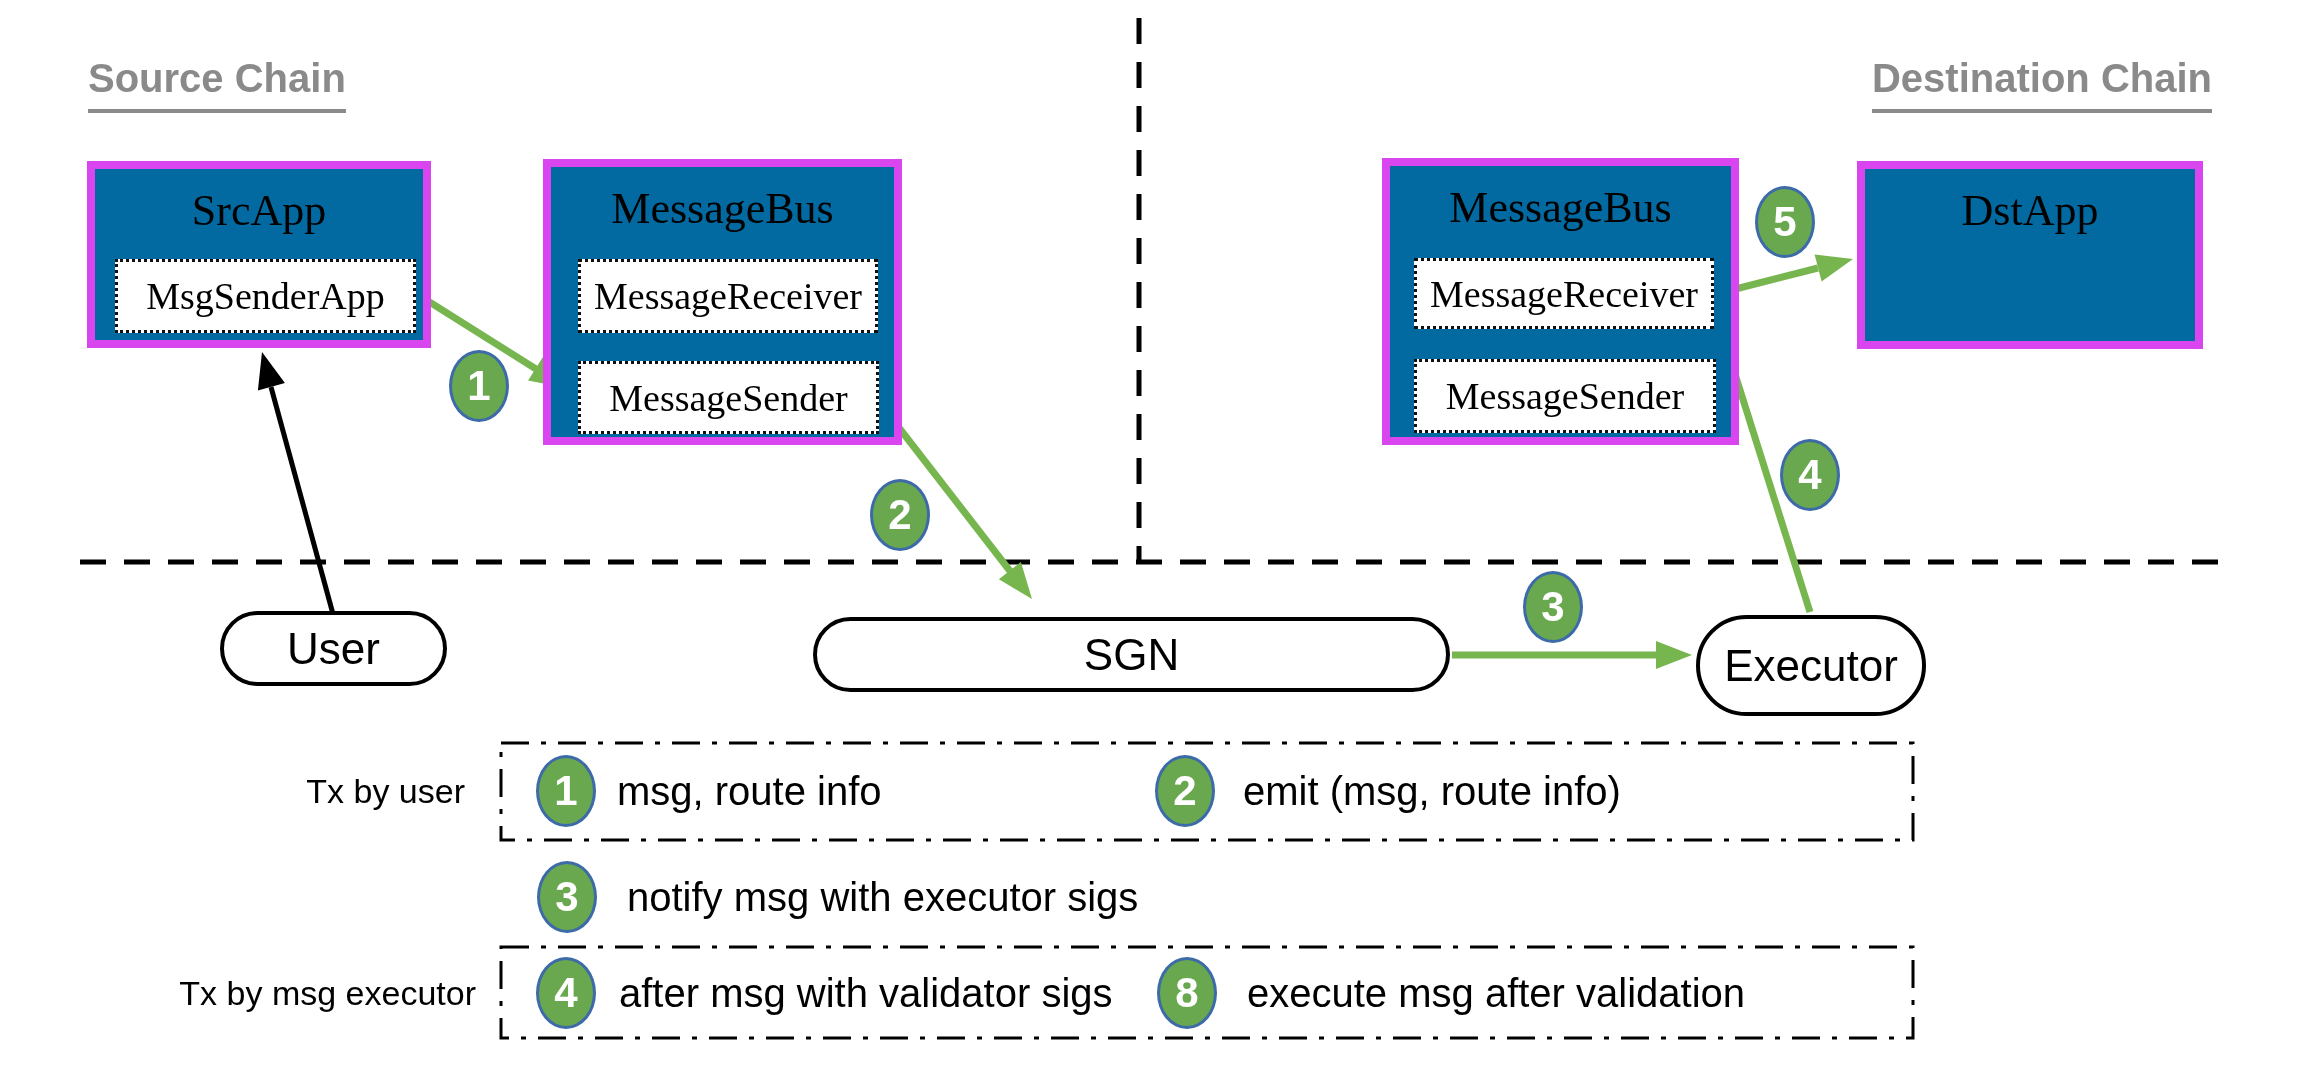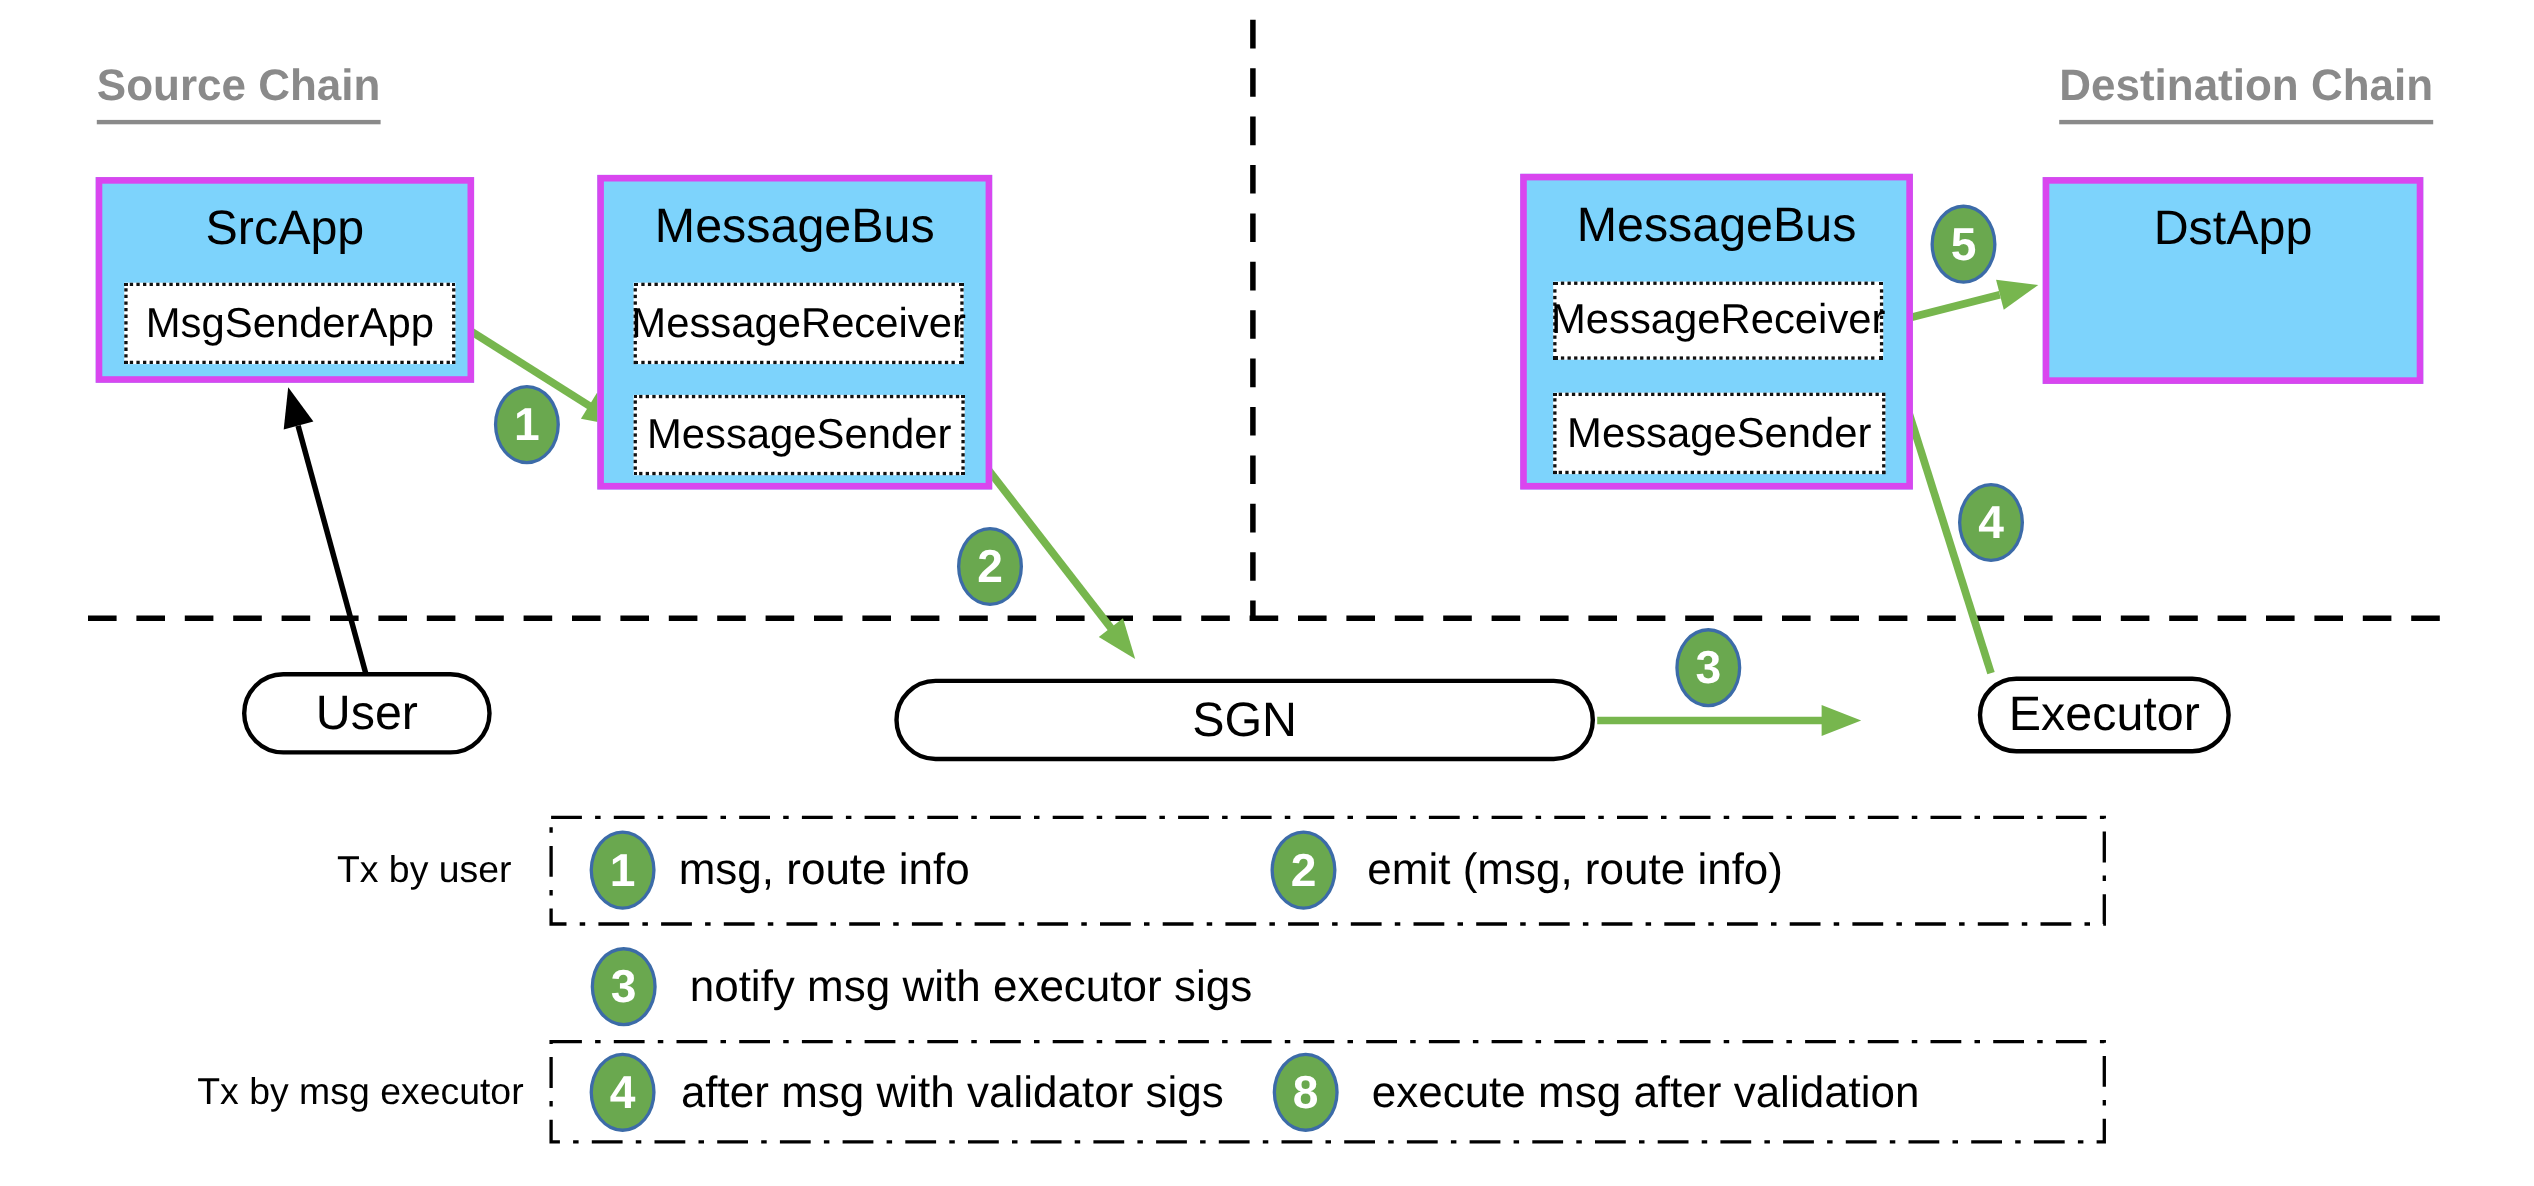--- a/index.html
+++ b/index.html
@@ -5,21 +5,21 @@
   :root{
     --badge-fill:#6aa84f; --badge-border:#3c6ba8; --arrow-green:#77b64e;
     --title-gray:#8a8a8a; --line-black:#000000;
   }
   html,body{margin:0;padding:0;background:#ffffff;}
   #canvas{position:relative;width:2304px;height:1078px;background:#ffffff;overflow:hidden;
           font-family:"Liberation Sans",sans-serif;color:#000;}
   #overlay{position:absolute;left:0;top:0;width:2304px;height:1078px;}
   .section-title{position:absolute;font-size:40px;font-weight:700;color:var(--title-gray);
           border-bottom:4px solid var(--title-gray);padding-bottom:8px;white-space:nowrap;}
-  .node-box{position:absolute;border:6px solid #d946ef;background:#7dd3fc;box-sizing:border-box;}
+  .node-box{position:absolute;border:8px solid #d946ef;background:#0369a1;box-sizing:border-box;font-family:Liberation Serif, serif;}
   .node-title{position:absolute;left:0;top:16px;width:100%;text-align:center;font-size:44px;}
   .module-box{position:absolute;border:3px dotted #111;box-sizing:border-box;background:#fff;
           display:flex;align-items:center;justify-content:center;font-size:38px;white-space:nowrap;}
   .pill{position:absolute;border:4px solid #000;border-radius:999px;background:#fff;box-sizing:border-box;
           display:flex;align-items:center;justify-content:center;font-size:44px;}
   .badge{position:absolute;width:60px;height:72px;border-radius:50%;background:var(--badge-fill);
           border:3px solid var(--badge-border);box-sizing:border-box;display:flex;align-items:center;
           justify-content:center;color:#fff;font-size:42px;font-weight:700;}
   .legend-text{position:absolute;height:52px;line-height:52px;font-size:40px;white-space:nowrap;}
   .legend-label{position:absolute;height:48px;line-height:48px;font-size:34px;text-align:right;white-space:nowrap;}
@@ -81,21 +81,21 @@
     <div class="module-box" style="left:24px;top:92px;width:300px;height:71px;">MessageReceiver</div>
     <div class="module-box" style="left:24px;top:193px;width:302px;height:74px;">MessageSender</div>
   </div>
 
   <div class="node-box" style="left:1857px;top:161px;width:346px;height:188px;">
     <div class="node-title">DstApp</div>
   </div>
 
   <div class="pill" style="left:220px;top:611px;width:227px;height:75px;">User</div>
   <div class="pill" style="left:813px;top:617px;width:637px;height:75px;">SGN</div>
-  <div class="pill" style="left:1798px;top:615px;width:230px;height:70px;">Executor</div>
+  <div class="pill" style="left:1696px;top:615px;width:230px;height:101px;">Executor</div>
 
   <div class="badge" style="left:449px;top:350px;">1</div>
   <div class="badge" style="left:870px;top:479px;">2</div>
   <div class="badge" style="left:1523px;top:571px;">3</div>
   <div class="badge" style="left:1780px;top:439px;">4</div>
   <div class="badge" style="left:1755px;top:186px;">5</div>
 
   <div class="legend-label" style="left:140px;top:969px;width:336px;">Tx by msg executor</div>
   <div class="legend-label" style="left:180px;top:767px;width:285px;">Tx by user</div>
 

